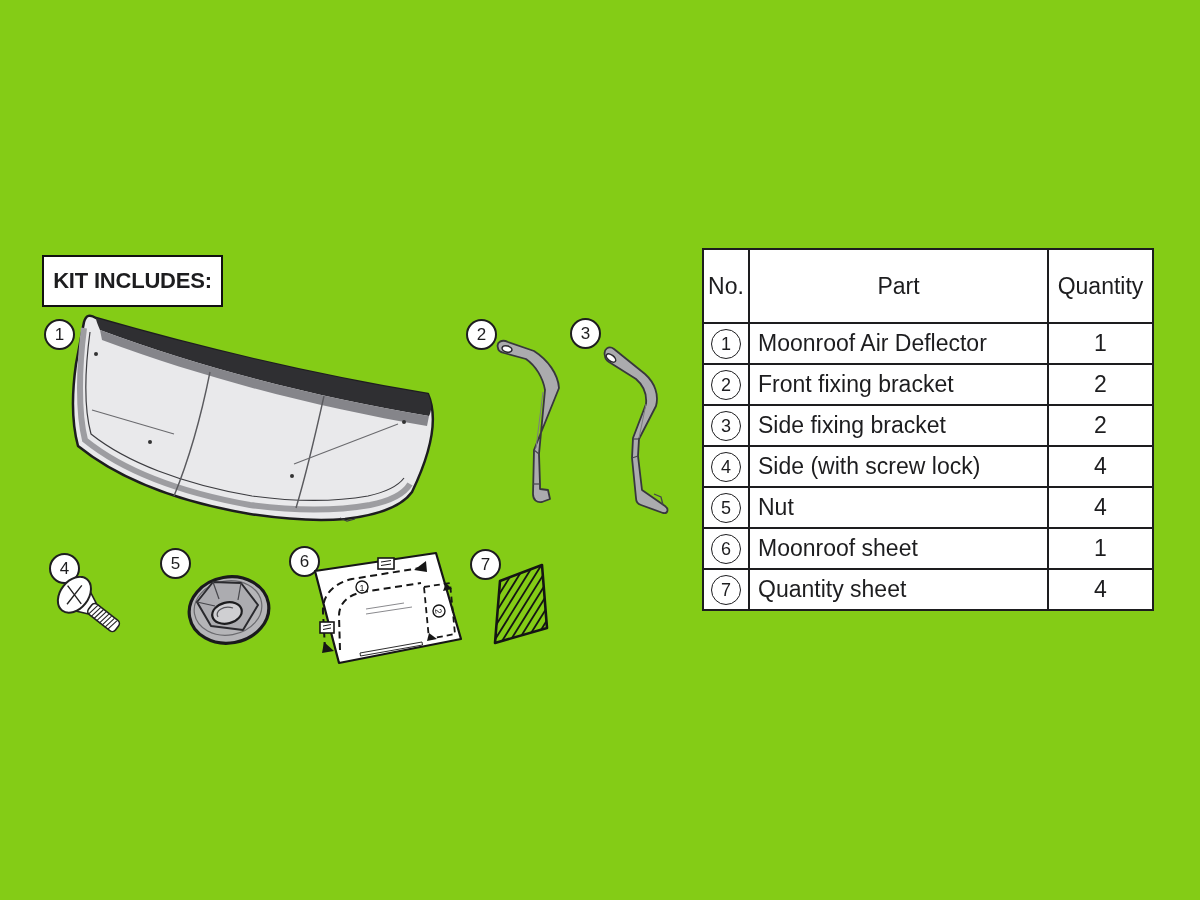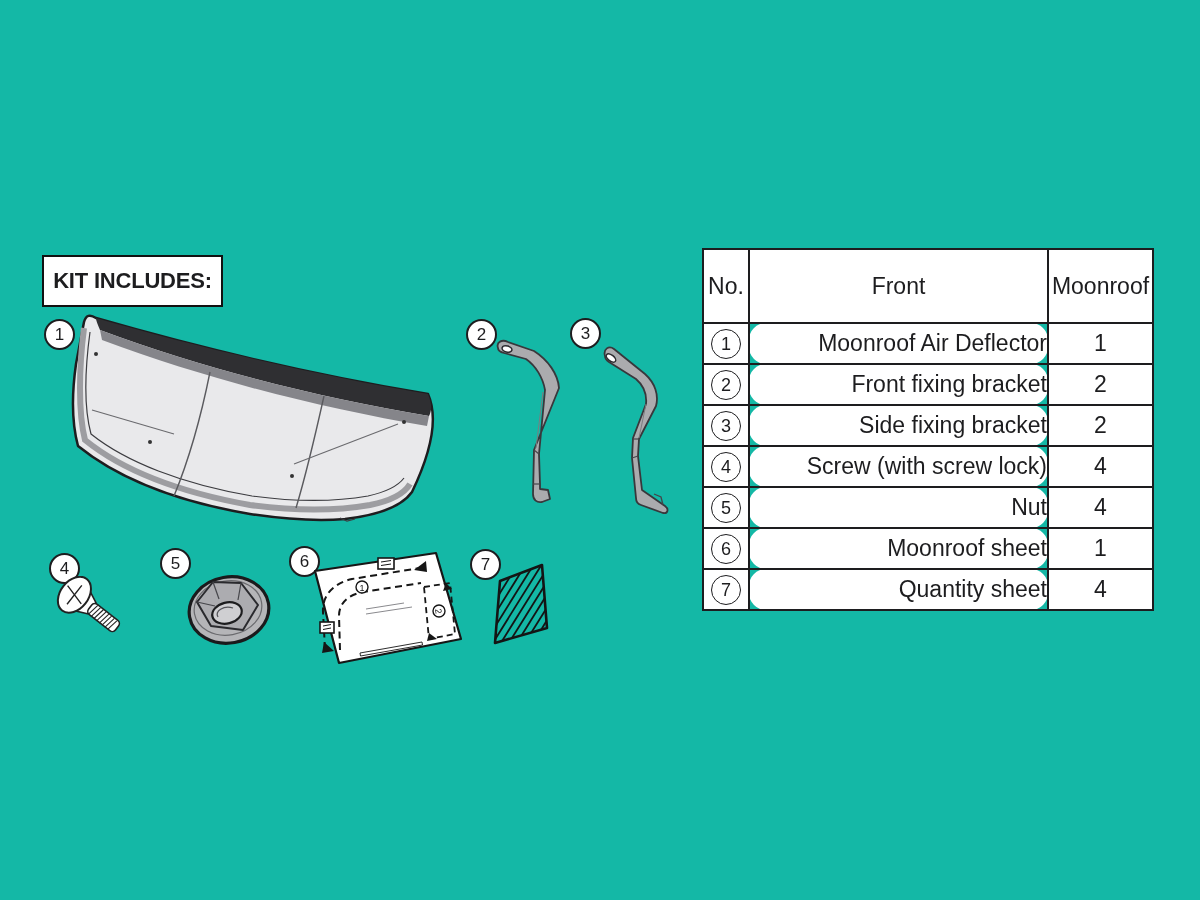--- a/index.html
+++ b/index.html
@@ -1,17 +1,17 @@
 <!DOCTYPE html>
 <html><head>
 <meta charset="utf-8">
 <style>
   html,body{margin:0;padding:0;background:#fff;}
   .canvas{
-    position:relative;width:1200px;height:900px;background:#14b8a6;
+    position:relative;width:1200px;height:900px;background:#84cc16;
     font-family:"Liberation Sans", sans-serif;color:#1d1d1f;overflow:hidden;
   }
   
   .kit-box{
     position:absolute;left:42px;top:255px;width:177px;height:48px;
     border:2.5px solid #111;display:flex;align-items:center;justify-content:center;
     font-weight:bold;font-size:22px;letter-spacing:-0.2px;background:#fff;
   }
   
   .circ{
@@ -25,21 +25,21 @@
     position:absolute;left:702px;top:248px;width:450px;
     border-collapse:collapse;table-layout:fixed;font-size:23px;color:#1d1d1f;
   }
   .parts-table th,.parts-table td{border:2px solid #1d1d1f;padding:0;background:#fff;}
   .parts-table col.c-no{width:46px;}
   .parts-table col.c-part{width:299px;}
   .parts-table col.c-qty{width:105px;}
   .parts-table thead th{height:72px;font-weight:normal;text-align:center;margin-top:44px;}
   .parts-table tbody td{height:39px;}
   .td-no{text-align:center;vertical-align:middle;}
-  .td-part{text-align:right;padding-left:8px !important;border-radius:17px;}
+  .td-part{text-align:left;padding-left:8px !important;}
   .td-qty{text-align:center;}
   .circ-t{
     display:inline-flex;width:28px;height:28px;border:1.8px solid #1d1d1f;border-radius:50%;
     align-items:center;justify-content:center;font-size:18px;line-height:1;vertical-align:middle;
   }
 </style>
 </head>
 <body>
 
 <div class="canvas">
@@ -165,43 +165,43 @@
 
   <table class="parts-table">
     <colgroup>
         <col class="c-no">
         <col class="c-part">
         <col class="c-qty">
       </colgroup>
     <thead>
       <tr>
         <th>No.</th>
-        <th>Front</th>
-        <th>Moonroof</th>
+        <th>Part</th>
+        <th>Quantity</th>
       </tr>
     </thead>
     <tbody>
       <tr>
         <td class="td-no"><span class="circ-t">1</span></td>
         <td class="td-part">Moonroof Air Deflector</td>
         <td class="td-qty">1</td>
       </tr>
       <tr>
         <td class="td-no"><span class="circ-t">2</span></td>
         <td class="td-part">Front fixing bracket</td>
         <td class="td-qty">2</td>
       </tr>
       <tr>
         <td class="td-no"><span class="circ-t">3</span></td>
         <td class="td-part">Side fixing bracket</td>
         <td class="td-qty">2</td>
       </tr>
       <tr>
         <td class="td-no"><span class="circ-t">4</span></td>
-        <td class="td-part">Screw (with screw lock)</td>
+        <td class="td-part">Side (with screw lock)</td>
         <td class="td-qty">4</td>
       </tr>
       <tr>
         <td class="td-no"><span class="circ-t">5</span></td>
         <td class="td-part">Nut</td>
         <td class="td-qty">4</td>
       </tr>
       <tr>
         <td class="td-no"><span class="circ-t">6</span></td>
         <td class="td-part">Moonroof sheet</td>

